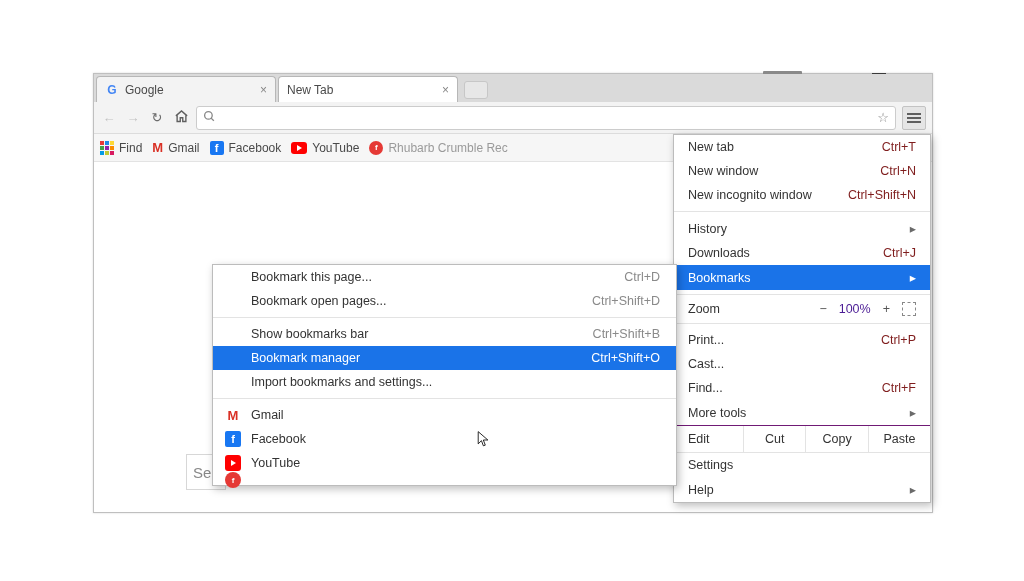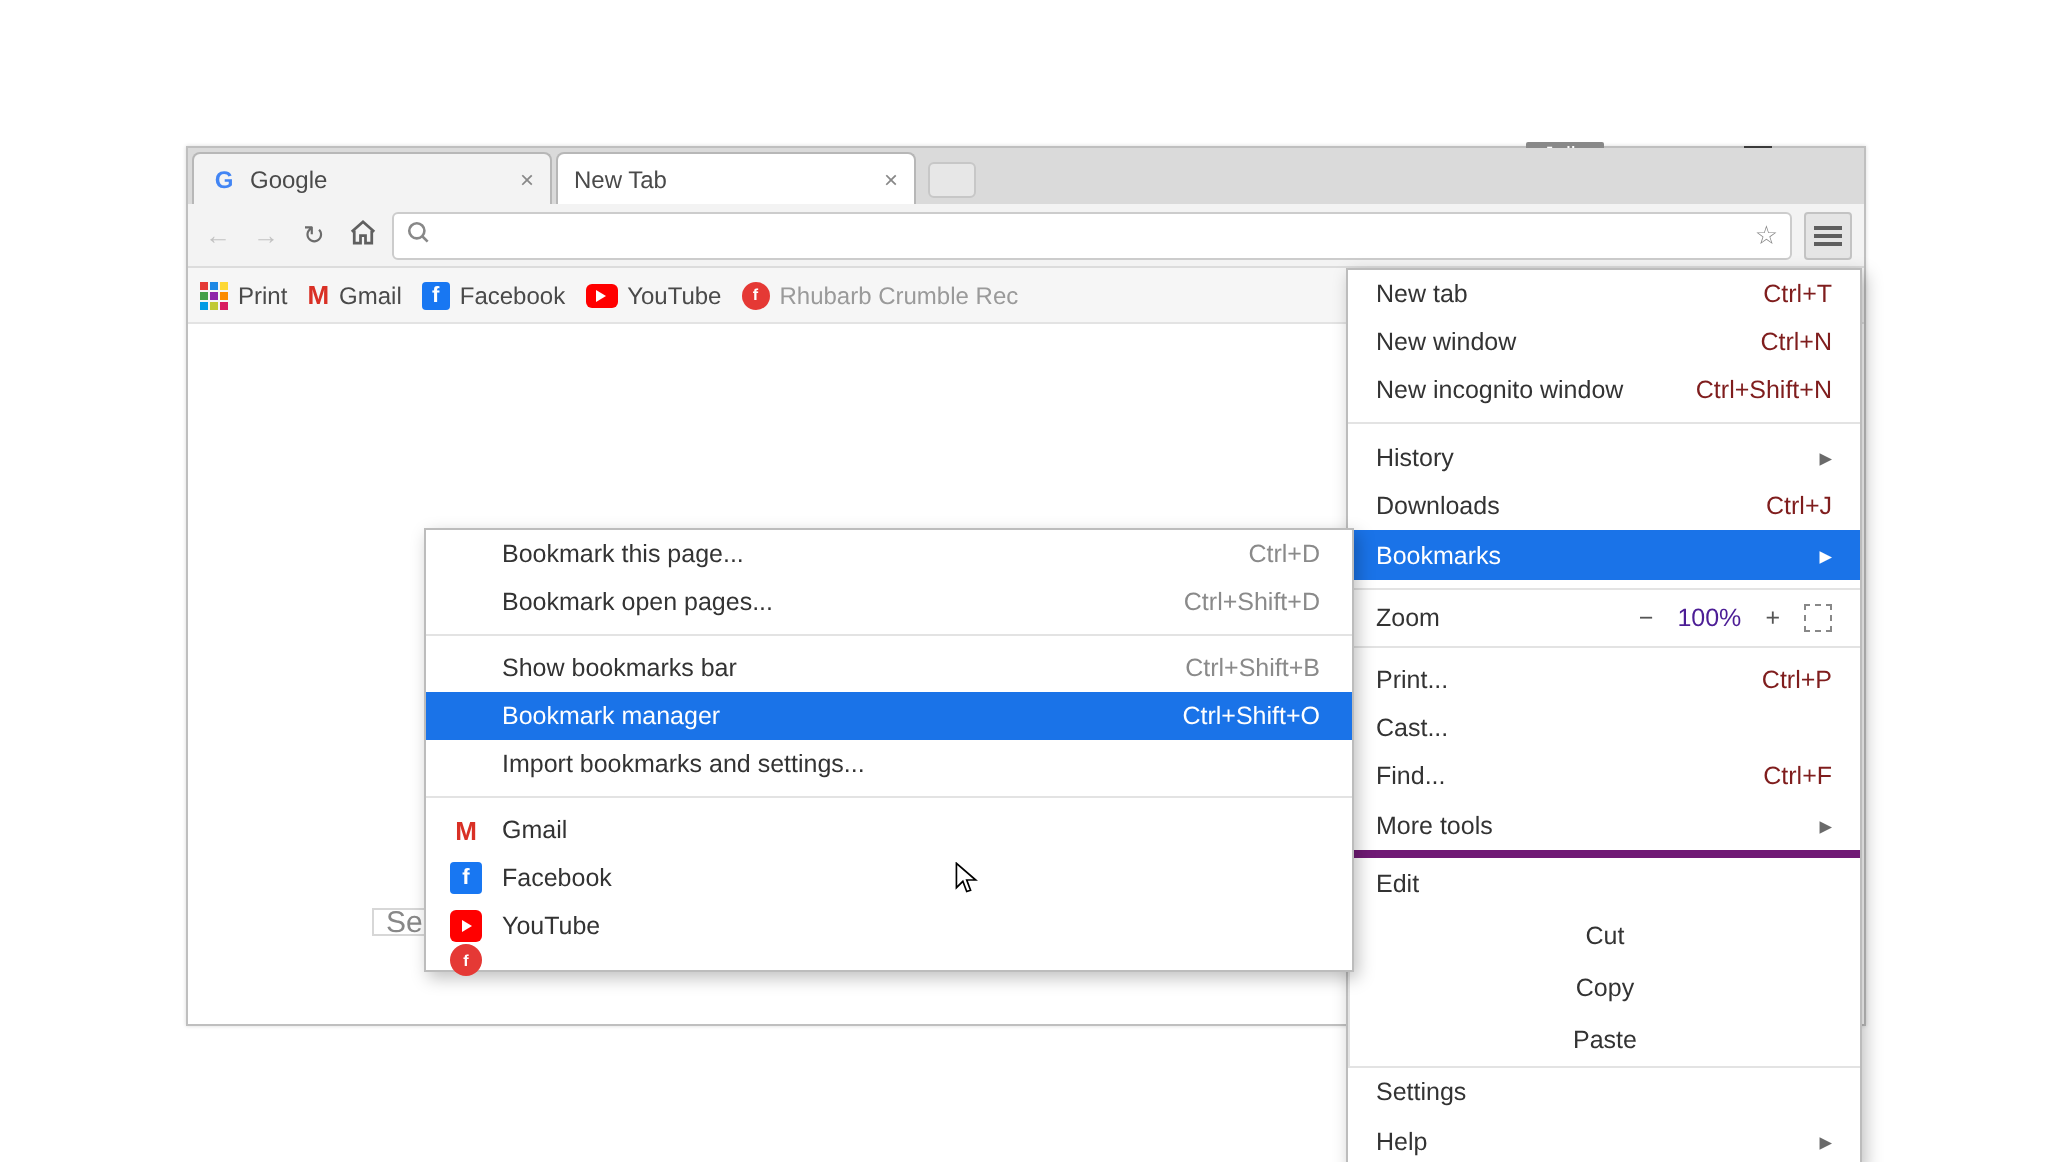--- a/index.html
+++ b/index.html
@@ -154,21 +154,21 @@
   .yt-icon{ width:16px;height:12px;background:#ff0000;border-radius:3px;display:flex;align-items:center;justify-content:center;}
   .yt-icon::after{content:"";border-left:5px solid #fff;border-top:3px solid transparent;border-bottom:3px solid transparent;}
   .fn-icon{ width:14px;height:14px;background:#e53935;border-radius:50%;color:#fff;font-size:8px;display:flex;align-items:center;justify-content:center;font-weight:bold;}
 
   
   .content-search {
     position:absolute;
     left: 92px;
     top: 380px;
     width: 40px;
-    height: 14px;
+    height: 36px;
     border:1px solid #d7d7d7;
     background:#fff;
     display:flex; align-items:center;
     padding:0 6px;
     color:#888;
     font-size:15px;
   }
 
   
   .main-menu {
@@ -189,21 +189,21 @@
   }
   .mrow .sc { color:#7f1d1d; }
   .mrow .arrow { color:#6a6a6a; }
   .mrow.hl { background:#1a73e8; color:#fff; }
   .mrow.hl .sc, .mrow.hl .arrow { color:#fff; }
   .msep { height:1px; background:#e3e3e3; margin:4px 0; }
   .zoomrow { display:flex; align-items:center; padding:3px 14px; justify-content:space-between; }
   .zoomctrls { display:flex; align-items:center; gap:12px; color:#555; }
   .zoomctrls .pct { color:#4c1d95; }
   .fs-icon { width:14px;height:14px;border:1.2px dashed #888; }
-  .editrow { display:flex; border-top:4px solid #701a75;border-bottom:1px solid #e3e3e3;flex-direction:column;}
+  .editrow { display:flex; border-top:1px solid #701a75;border-bottom:1px solid #e3e3e3;}
   .editrow div { flex:1; text-align:center; padding:6px 0; border-left:1px solid #e3e3e3;}
   .editrow div:first-child{ text-align:left; padding-left:14px; border-left:none; flex:0.9;}
 
   
   .submenu {
     position:absolute;
     top: 190px;
     left: 118px;
     width: 465px;
     background:#fff;
@@ -302,21 +302,21 @@
           <span></span>
           <span></span>
           <span></span>
           <span></span>
           <span></span>
           <span></span>
           <span></span>
           <span></span>
           <span></span>
         </span>
-      <span>Print</span>
+      <span>Find</span>
     </div>
     <div class="bmitem">
       <span class="gmail-icon">M</span>
       <span>Gmail</span>
     </div>
     <div class="bmitem">
       <span class="fb-icon">f</span>
       <span>Facebook</span>
     </div>
     <div class="bmitem">

